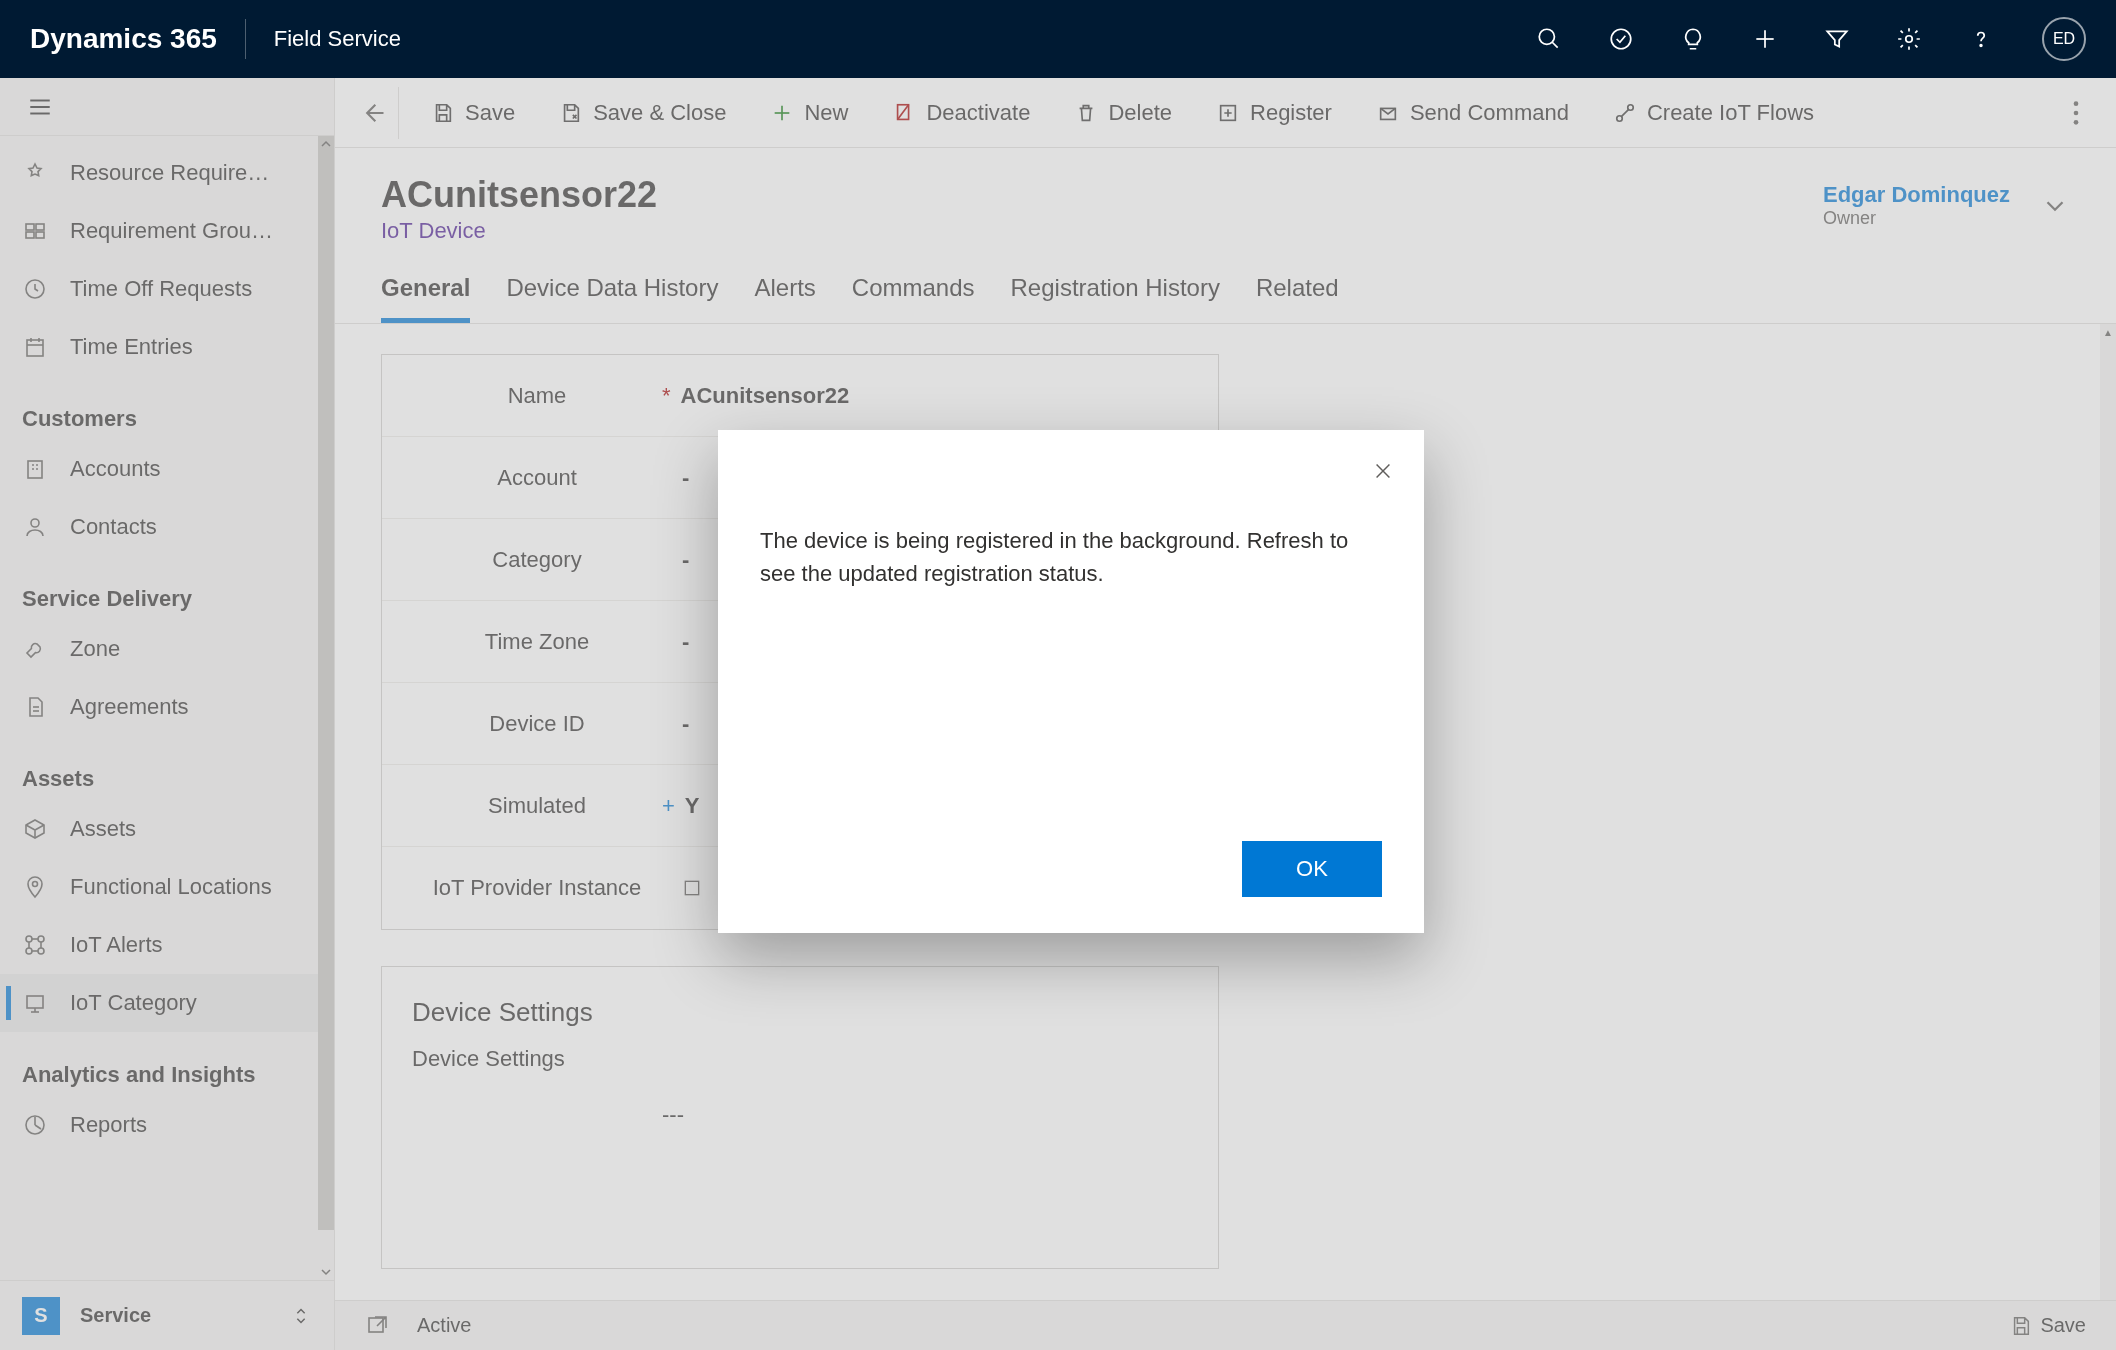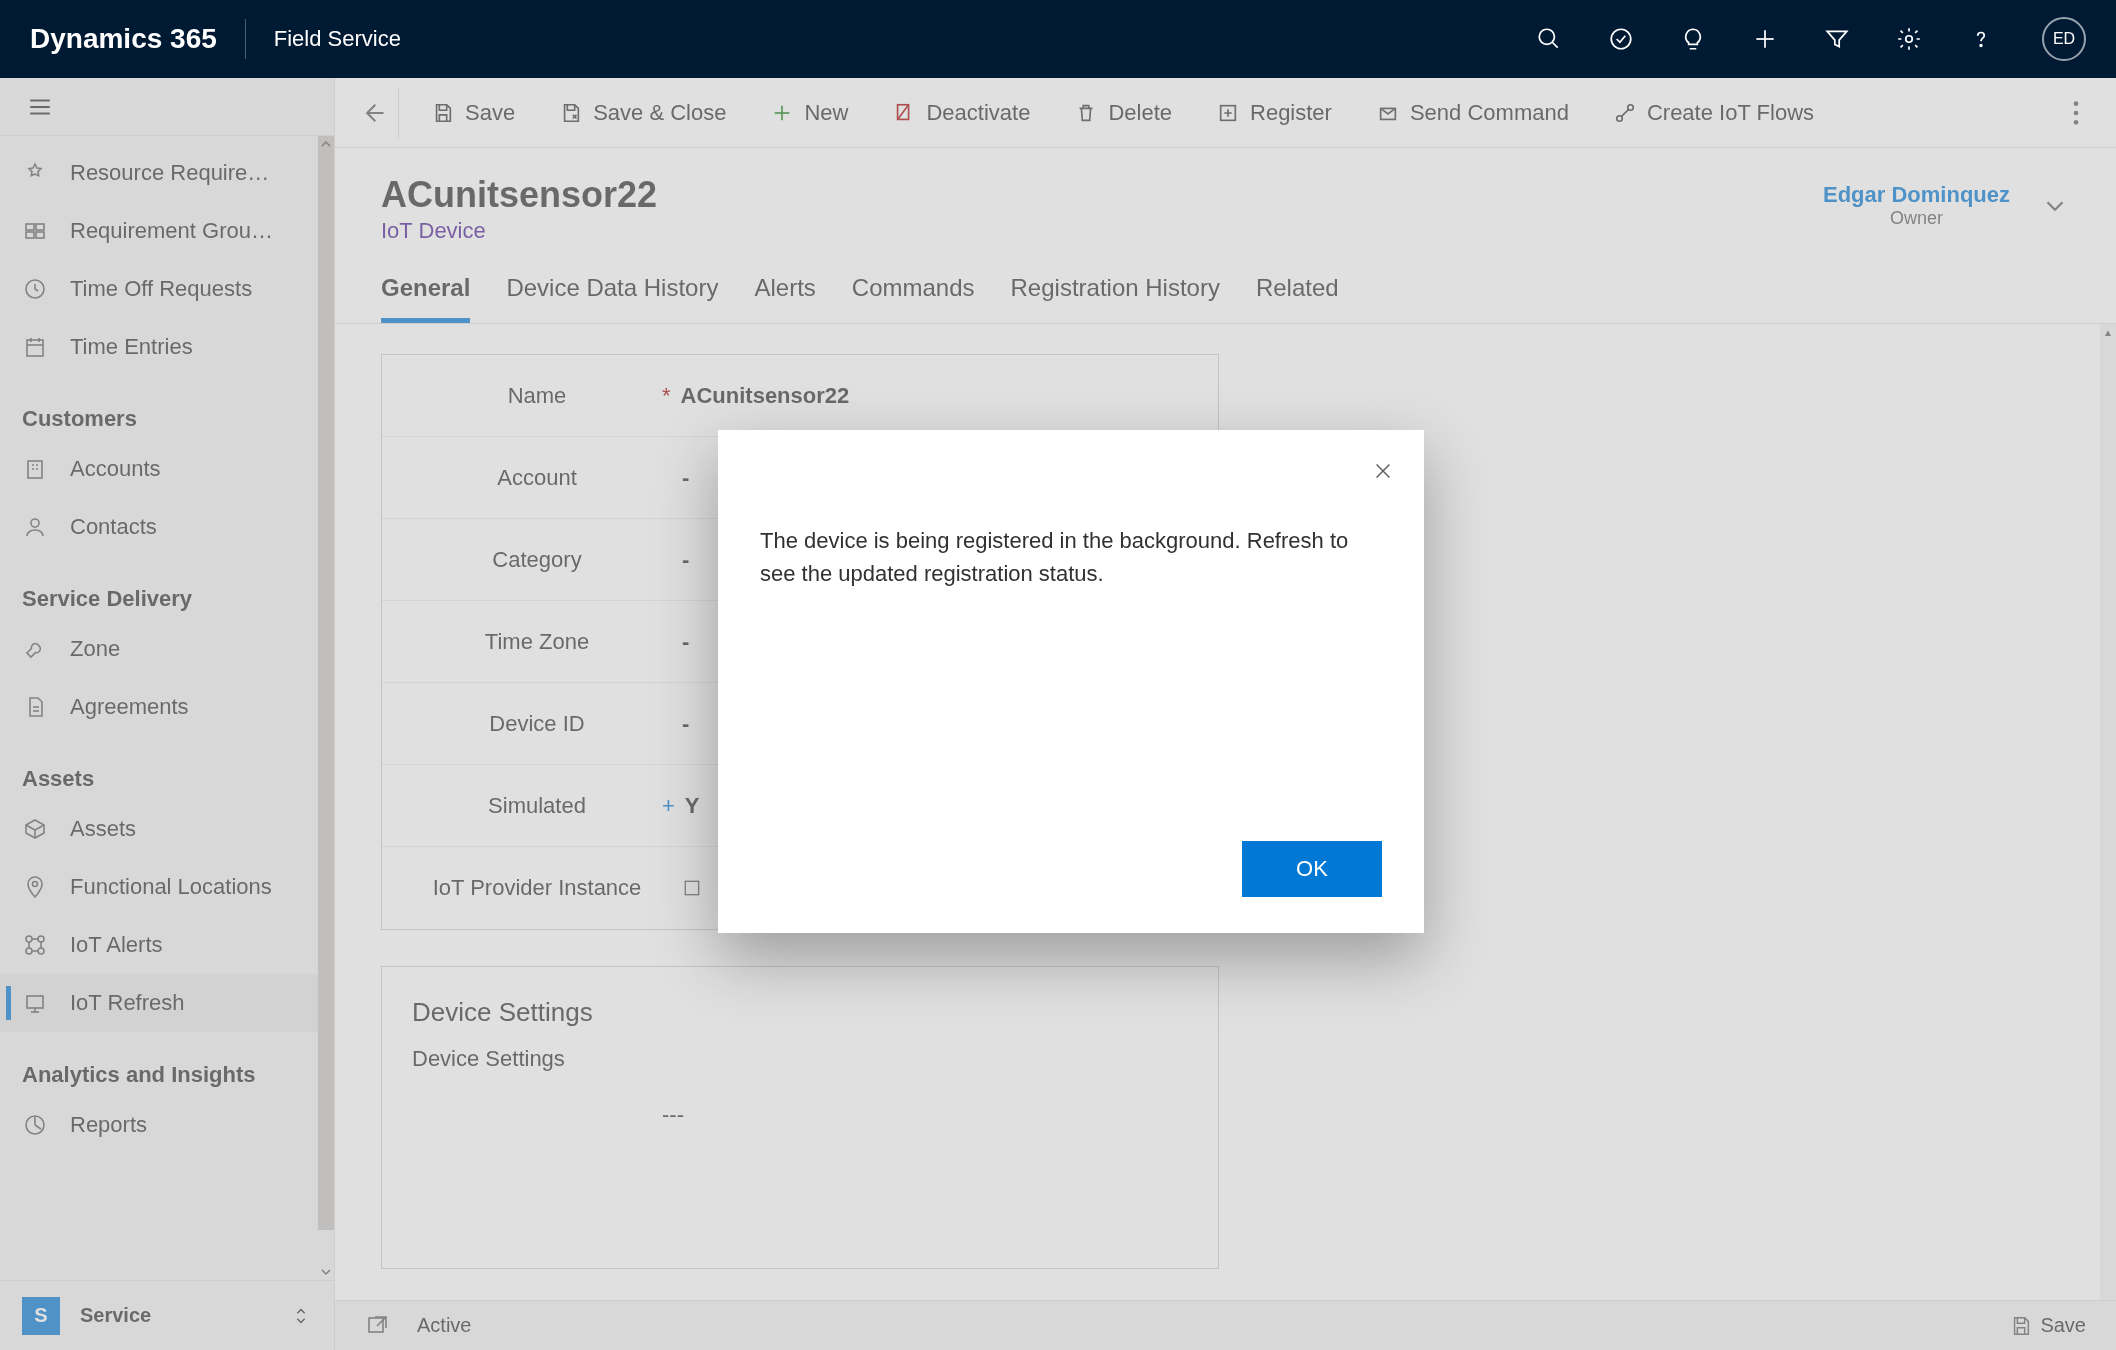--- a/index.html
+++ b/index.html
@@ -40,21 +40,21 @@
   .cmd-back { width: 52px; height: 52px; display:flex; align-items:center; justify-content:center; cursor:pointer; border-right:1px solid #e1dfdd; margin-right:10px;}
   .cmd-btn { display:flex; align-items:center; gap:10px; padding: 0 22px; height:100%; font-size: 22px; cursor:pointer;}
   .cmd-btn .cicon { width:24px; height:24px; display:flex; align-items:center; justify-content:center;}
   .cmd-overflow { width: 40px; display:flex; align-items:center; justify-content:center; cursor:pointer; height:100%; margin-left:auto; margin-right:20px;}
 
   .header-row { padding: 26px 46px 0 46px; display:flex; align-items:flex-start; }
   .header-left { flex:1; }
   .page-title { font-size: 36px; font-weight: 600; }
   .page-subtitle { font-size: 22px; color: #4c1d95; margin-top: 2px;}
   .header-right { display:flex; align-items:center; gap:30px; padding-top:8px;}
-  .owner-block { text-align:center;}
+  .owner-block { text-align:left;}
   .owner-name { font-size: 22px; color: #0078d4; font-weight:600;}
   .owner-label { font-size: 18px; color: #605e5c;}
   .chevron-down { width:30px; height:30px;}
 
   .tabs { display:flex; gap: 36px; padding: 30px 46px 0 46px; border-bottom: 1px solid #e1dfdd; }
   .tab { font-size: 24px; padding-bottom: 16px; cursor:pointer; color:#323130; }
   .tab.active { font-weight:600; border-bottom: 5px solid #0078d4; }
 
   .content { flex:1; padding: 30px 46px; overflow:hidden; position:relative;}
   .form-box { border:1px solid #d2d0ce; width: 838px; }
@@ -274,21 +274,21 @@
               <span>IoT Alerts</span>
             </div>
             <div class="nav-item active">
               <span class="nicon">
                 <svg width="24" height="24" viewBox="0 0 24 24" fill="none" stroke="#605e5c" stroke-width="1.6">
                   <rect x="4" y="5" width="16" height="12"></rect>
                   <line x1="8" y1="21" x2="16" y2="21"></line>
                   <line x1="12" y1="17" x2="12" y2="21"></line>
                 </svg>
               </span>
-              <span>IoT Refresh</span>
+              <span>IoT Category</span>
             </div>
             <div class="nav-section">Analytics and Insights</div>
             <div class="nav-item">
               <span class="nicon">
                 <svg width="24" height="24" viewBox="0 0 24 24" fill="none" stroke="#605e5c" stroke-width="1.6">
                   <circle cx="12" cy="12" r="9"></circle>
                   <path d="M12 12V4M12 12l6 4"></path>
                 </svg>
               </span>
               <span>Reports</span>

